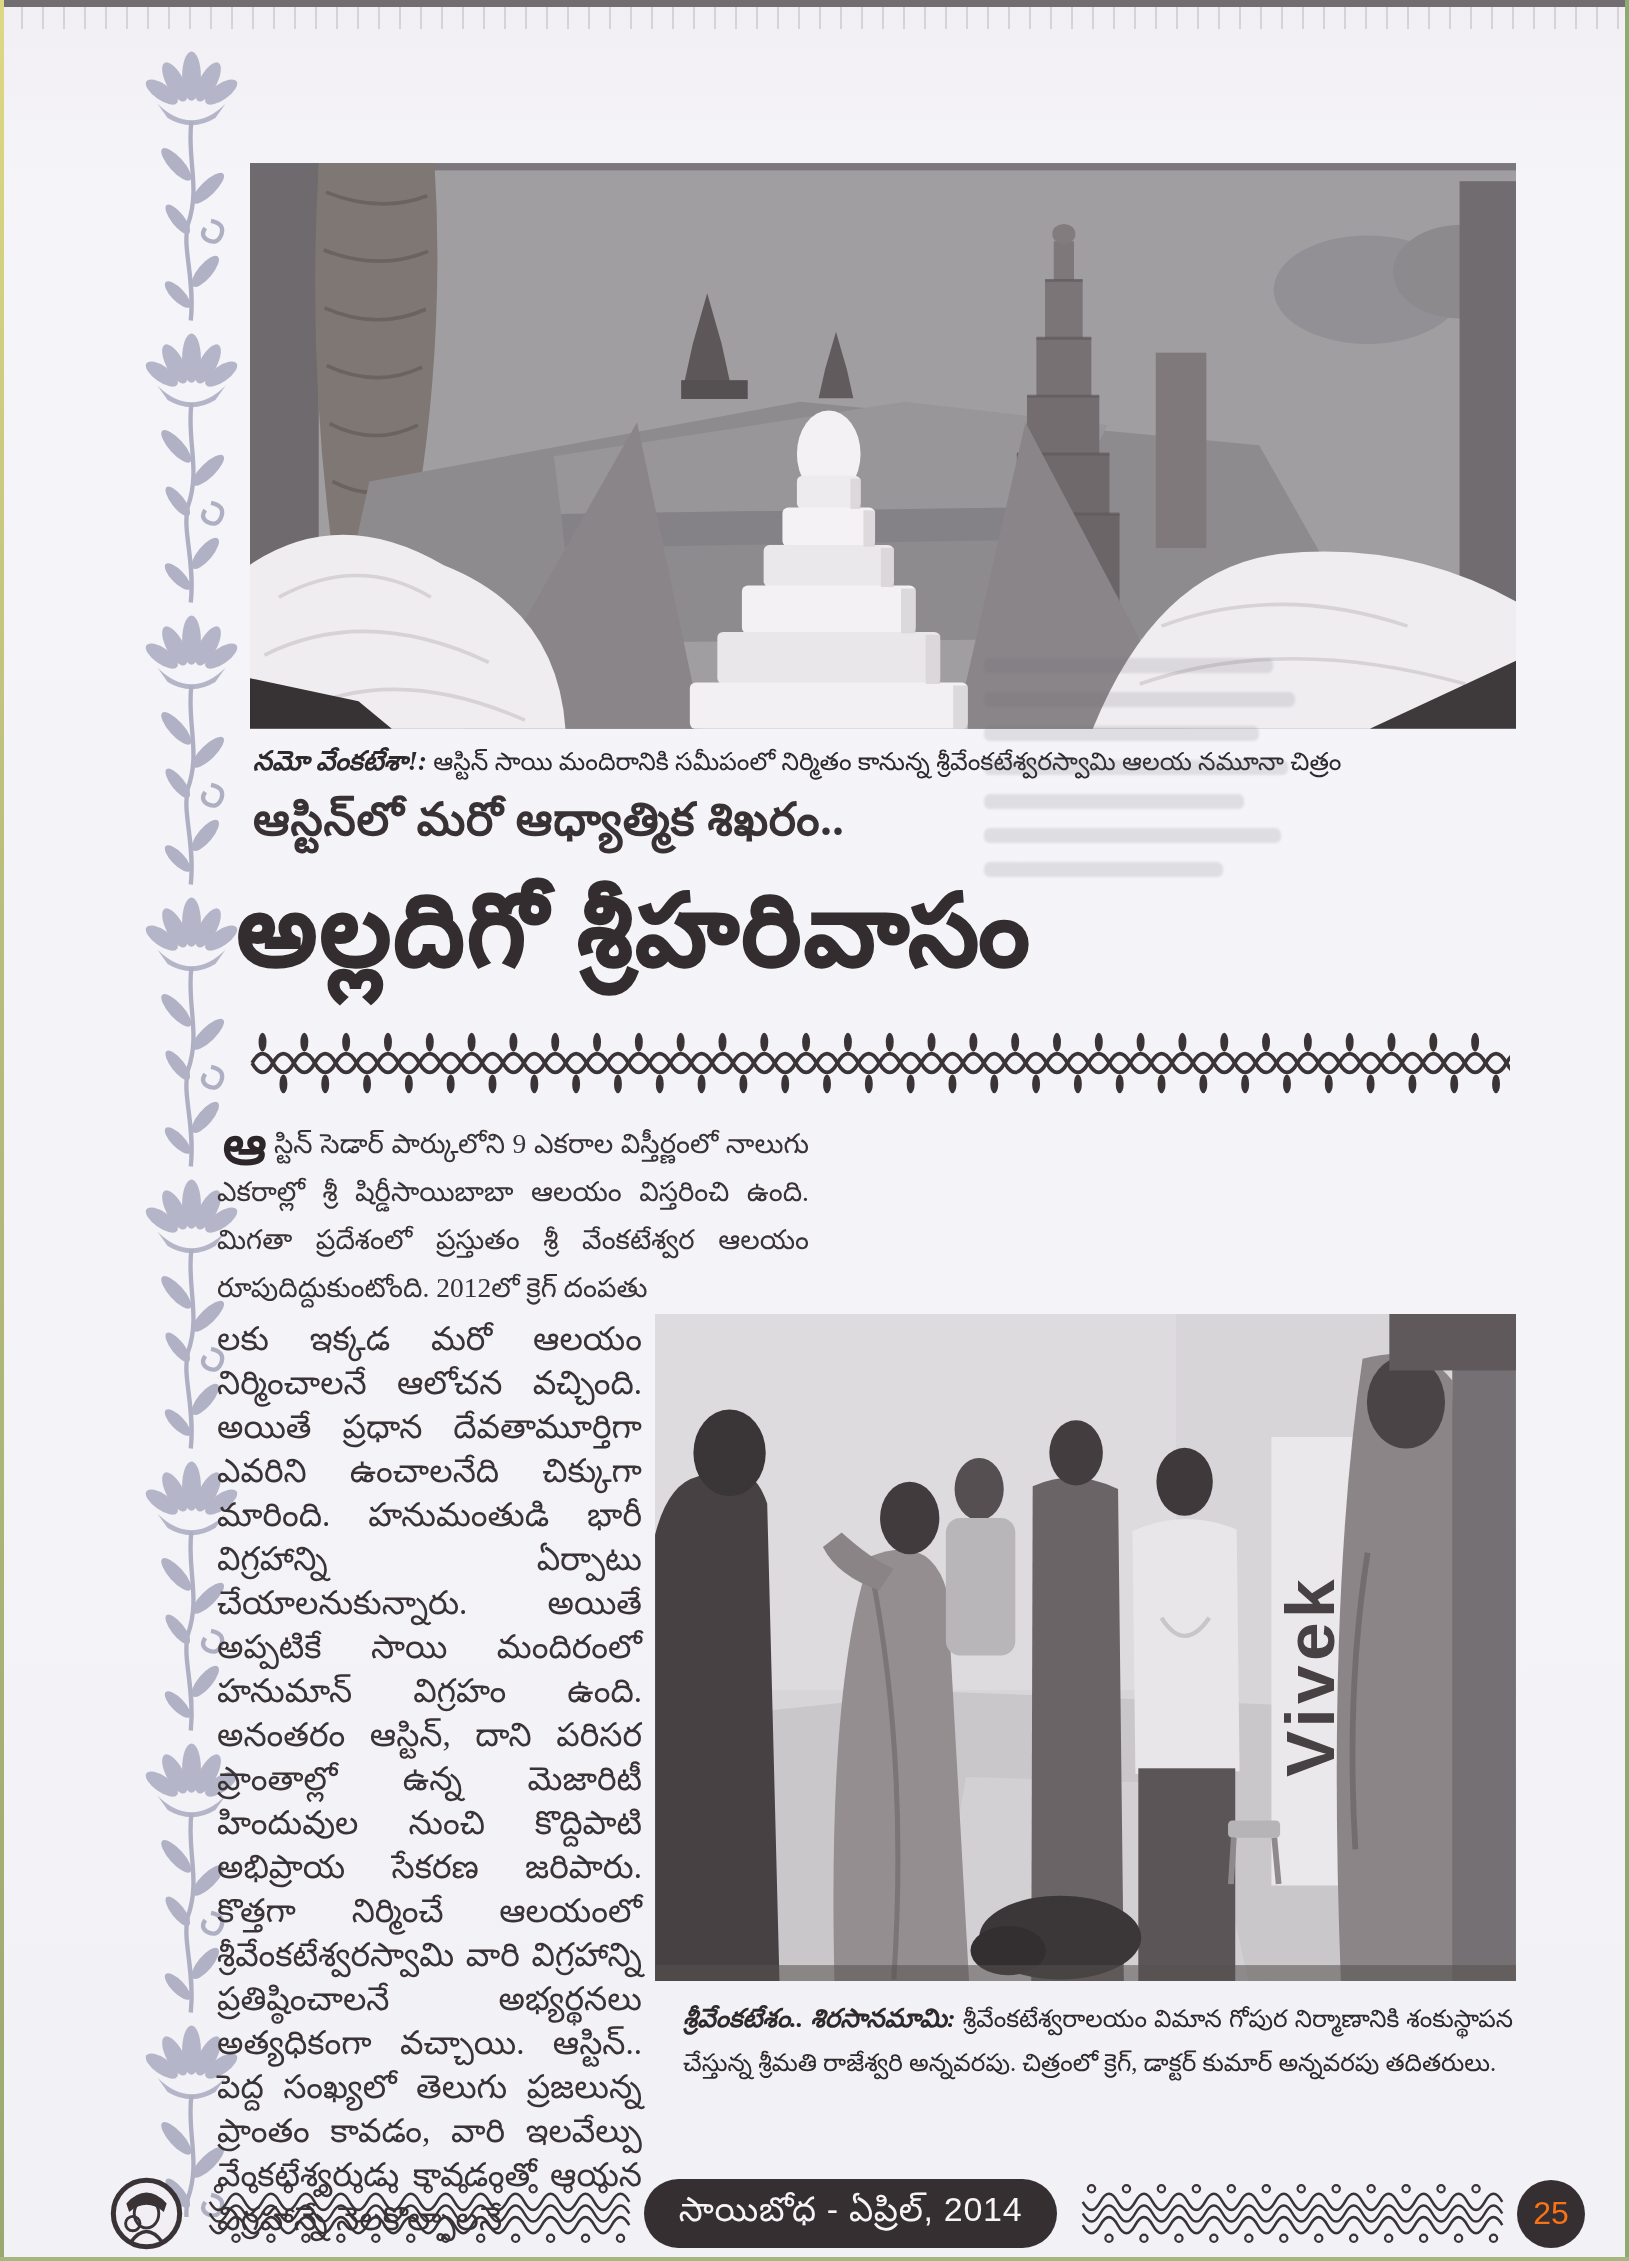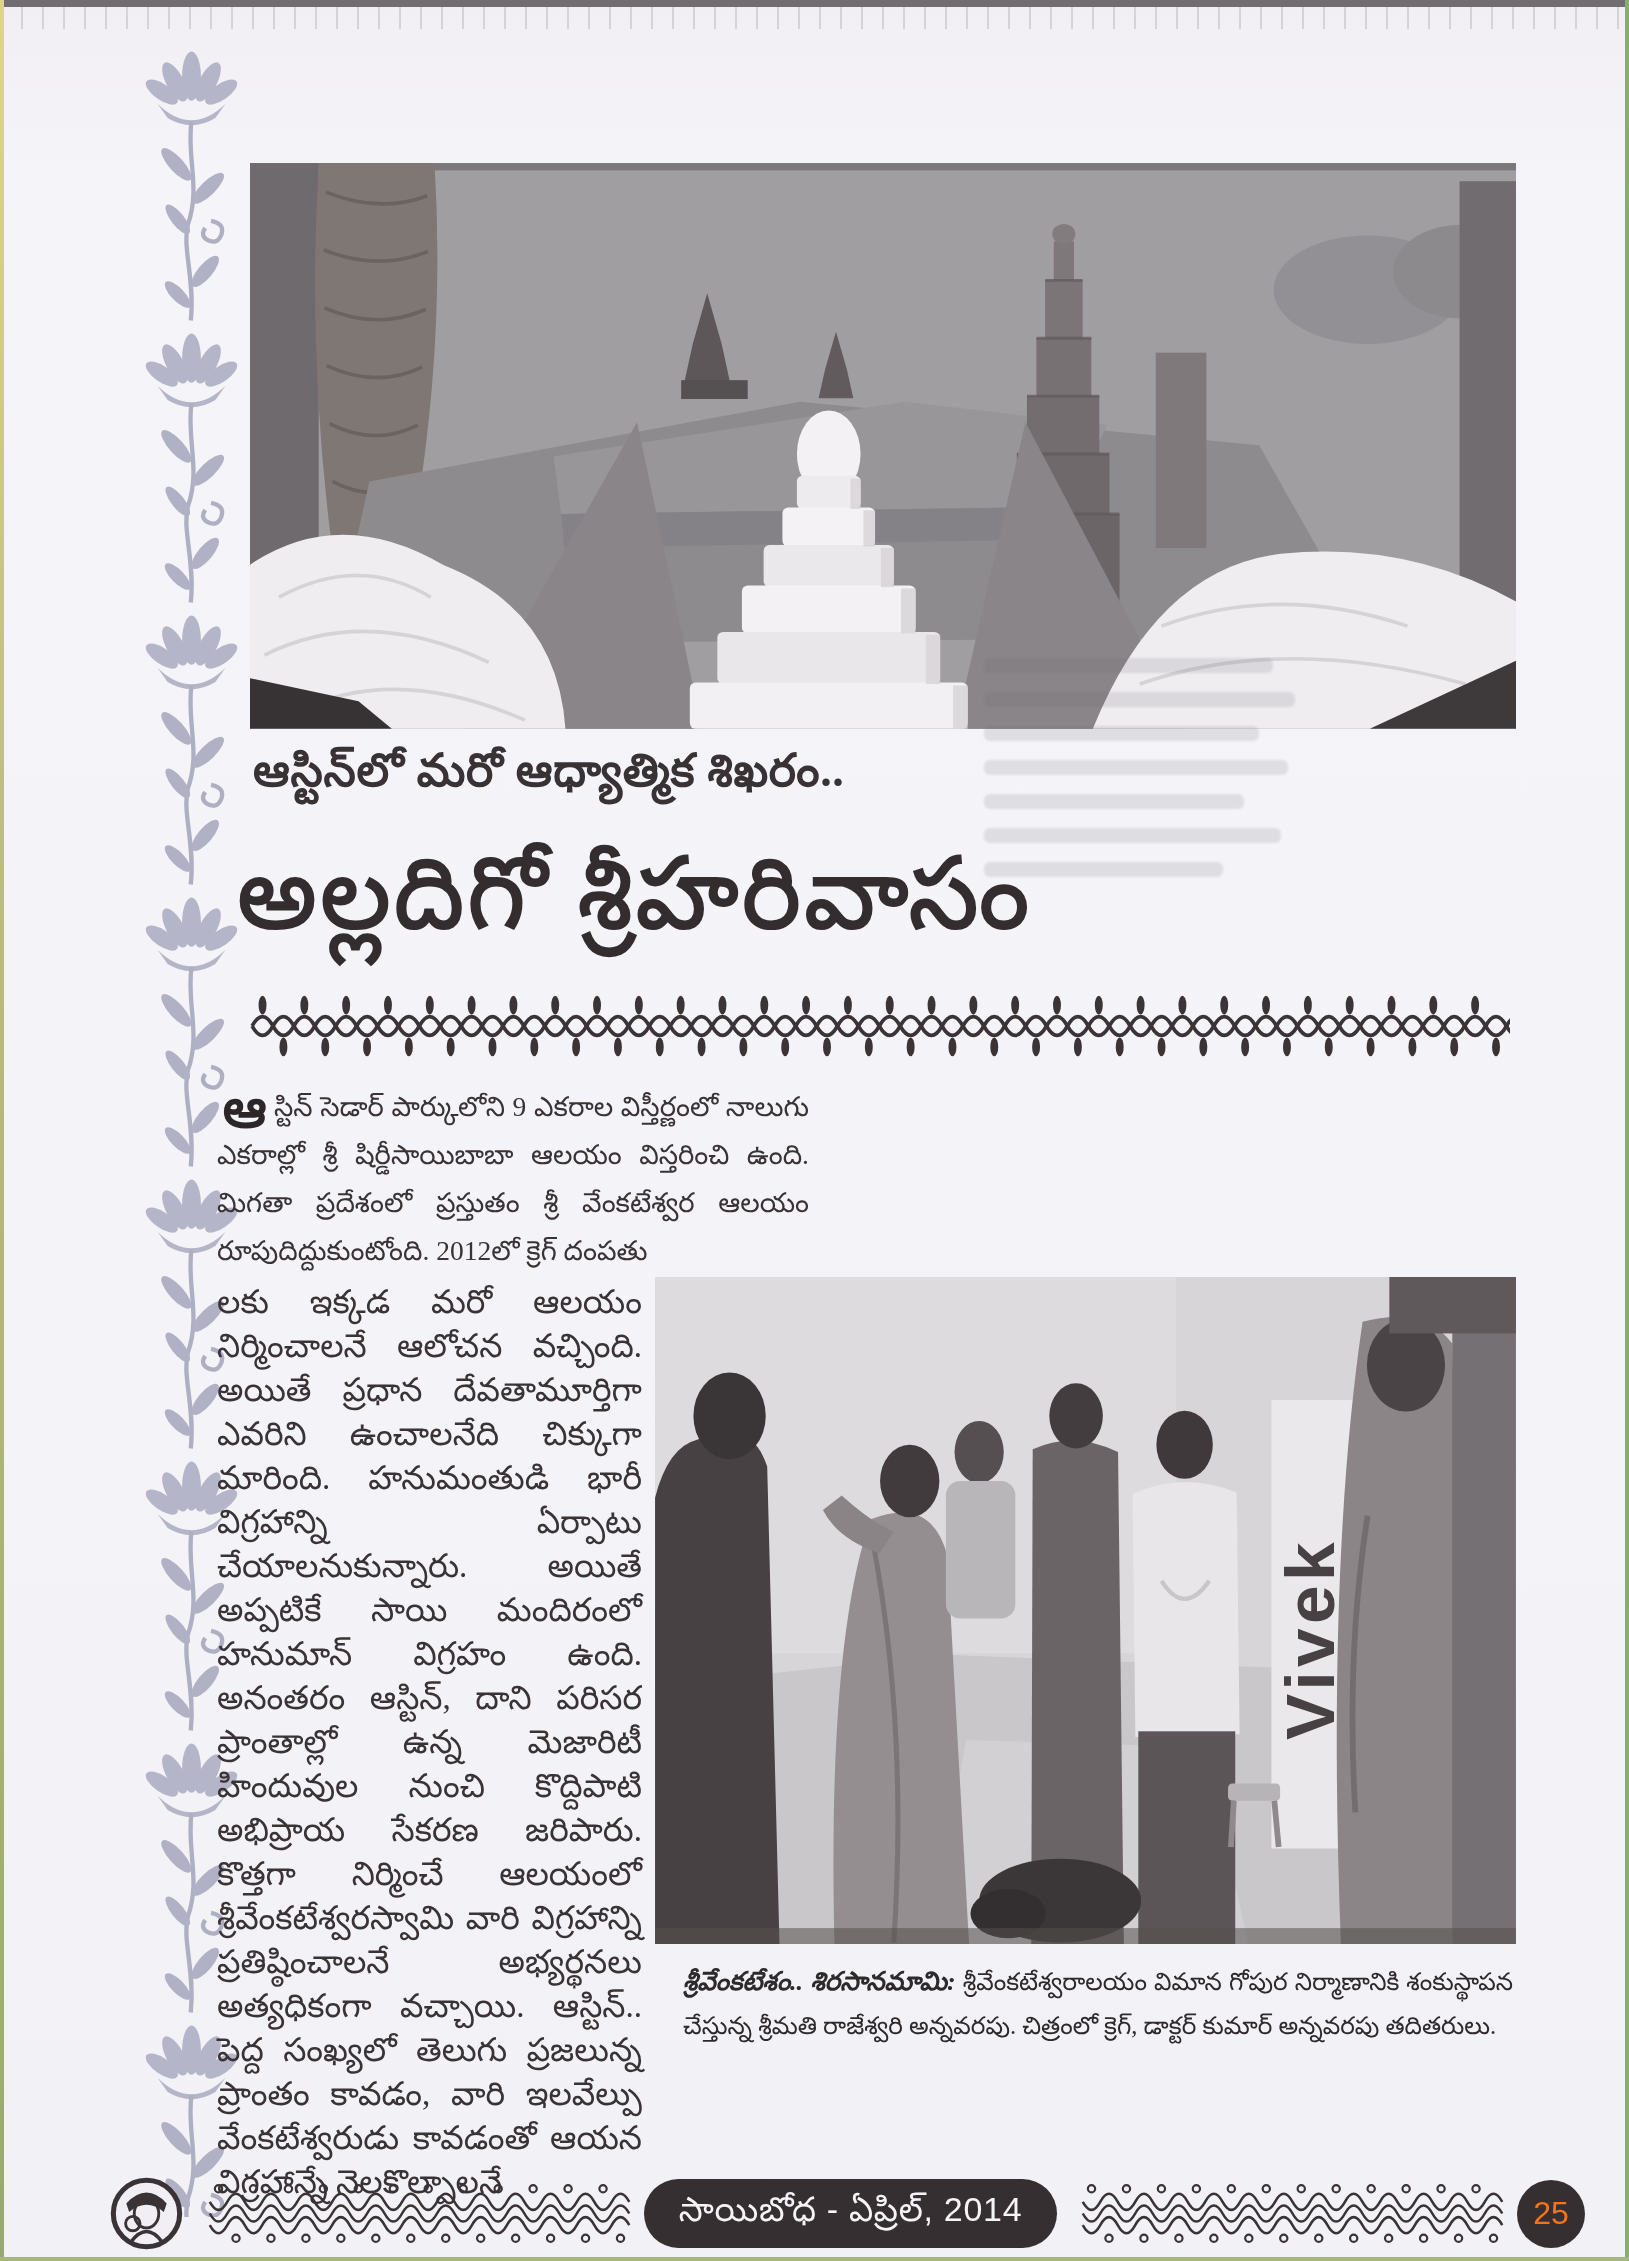--- a/index.html
+++ b/index.html
@@ -27,21 +27,21 @@
 
   .content{position:absolute;left:217px;top:163px;width:1296px;}
 
   
   .photo-top{margin-left:33px;width:1266px;height:566px;background:#a09da1;overflow:hidden;}
   .caption{margin-left:36px;margin-top:16px;width:1259px;font-size:25px;line-height:33px;color:#2e292b;}
   .caption .lead{font-weight:bold;font-style:italic;font-size:27px;}
 
   .kicker{margin-left:36px;margin-top:15px;font-size:46px;font-weight:800;
     letter-spacing:0.7px;color:#393234;}
-  .headline{margin-left:20px;margin-top:29px;font-size:100px;font-weight:400;
+  .headline{margin-left:20px;margin-top:17px;font-size:100px;font-weight:700;
     letter-spacing:2.9px;color:#332d2f;-webkit-text-stroke:1.8px #332d2f;}
 
   .divider-top{margin-left:33px;margin-top:19px;display:block;}
 
   
   .ghost{position:absolute;left:984px;top:658px;width:304px;filter:blur(1.1px);}
   .ghost div{height:14.5px;margin-bottom:19.5px;background:rgba(104,98,110,0.15);border-radius:5.8px;}
 
   
   .body-wrap{position:relative;margin-top:26px;height:1013px;font-size:27.5px;color:#393335;}
@@ -328,20 +328,24 @@
         <g stroke="#d6d2d6" stroke-width="5" fill="none">
           <path d="M1260,640 Q1420,580 1600,640"></path>
             <path d="M1230,720 Q1430,650 1680,720"></path>
         </g>
 
         <polygon points="0,782 0,712 150,744 196,782" fill="#373234"></polygon>
         <polygon points="1548,782 1750,688 1750,782" fill="#3e393b"></polygon>
       </svg>
     </div>
 
+    <div class="caption">
+      <span class="lead">నమో వేంకటేశా!:</span>
+      <span>ఆస్టిన్ సాయి మందిరానికి సమీపంలో నిర్మితం కానున్న శ్రీవేంకటేశ్వరస్వామి ఆలయ నమూనా చిత్రం</span>
+    </div>
 
     <div class="kicker">ఆస్టిన్‌లో మరో ఆధ్యాత్మిక శిఖరం..</div>
     <div class="headline">అల్లదిగో శ్రీహరివాసం</div>
 
     <svg id="divider-top" class="divider-top" width="1260" height="62" viewBox="0 0 1742 86">
         <g fill="none" stroke="#3b3437" stroke-width="5">
           <path d="M0,43 q14.5,26 29,0 q14.5,-26 29,0 q14.5,26 29,0 q14.5,-26 29,0 q14.5,26 29,0 q14.5,-26 29,0 q14.5,26 29,0 q14.5,-26 29,0 q14.5,26 29,0 q14.5,-26 29,0 q14.5,26 29,0 q14.5,-26 29,0 q14.5,26 29,0 q14.5,-26 29,0 q14.5,26 29,0 q14.5,-26 29,0 q14.5,26 29,0 q14.5,-26 29,0 q14.5,26 29,0 q14.5,-26 29,0 q14.5,26 29,0 q14.5,-26 29,0 q14.5,26 29,0 q14.5,-26 29,0 q14.5,26 29,0 q14.5,-26 29,0 q14.5,26 29,0 q14.5,-26 29,0 q14.5,26 29,0 q14.5,-26 29,0 q14.5,26 29,0 q14.5,-26 29,0 q14.5,26 29,0 q14.5,-26 29,0 q14.5,26 29,0 q14.5,-26 29,0 q14.5,26 29,0 q14.5,-26 29,0 q14.5,26 29,0 q14.5,-26 29,0 q14.5,26 29,0 q14.5,-26 29,0 q14.5,26 29,0 q14.5,-26 29,0 q14.5,26 29,0 q14.5,-26 29,0 q14.5,26 29,0 q14.5,-26 29,0 q14.5,26 29,0 q14.5,-26 29,0 q14.5,26 29,0 q14.5,-26 29,0 q14.5,26 29,0 q14.5,-26 29,0 q14.5,26 29,0 q14.5,-26 29,0 q14.5,26 29,0 q14.5,-26 29,0 q14.5,26 29,0 q14.5,-26 29,0 q14.5,26 29,0"></path>
           <path d="M0,43 q14.5,-26 29,0 q14.5,26 29,0 q14.5,-26 29,0 q14.5,26 29,0 q14.5,-26 29,0 q14.5,26 29,0 q14.5,-26 29,0 q14.5,26 29,0 q14.5,-26 29,0 q14.5,26 29,0 q14.5,-26 29,0 q14.5,26 29,0 q14.5,-26 29,0 q14.5,26 29,0 q14.5,-26 29,0 q14.5,26 29,0 q14.5,-26 29,0 q14.5,26 29,0 q14.5,-26 29,0 q14.5,26 29,0 q14.5,-26 29,0 q14.5,26 29,0 q14.5,-26 29,0 q14.5,26 29,0 q14.5,-26 29,0 q14.5,26 29,0 q14.5,-26 29,0 q14.5,26 29,0 q14.5,-26 29,0 q14.5,26 29,0 q14.5,-26 29,0 q14.5,26 29,0 q14.5,-26 29,0 q14.5,26 29,0 q14.5,-26 29,0 q14.5,26 29,0 q14.5,-26 29,0 q14.5,26 29,0 q14.5,-26 29,0 q14.5,26 29,0 q14.5,-26 29,0 q14.5,26 29,0 q14.5,-26 29,0 q14.5,26 29,0 q14.5,-26 29,0 q14.5,26 29,0 q14.5,-26 29,0 q14.5,26 29,0 q14.5,-26 29,0 q14.5,26 29,0 q14.5,-26 29,0 q14.5,26 29,0 q14.5,-26 29,0 q14.5,26 29,0 q14.5,-26 29,0 q14.5,26 29,0 q14.5,-26 29,0 q14.5,26 29,0 q14.5,-26 29,0 q14.5,26 29,0 q14.5,-26 29,0"></path>
         </g>
         <g fill="#3b3437">

